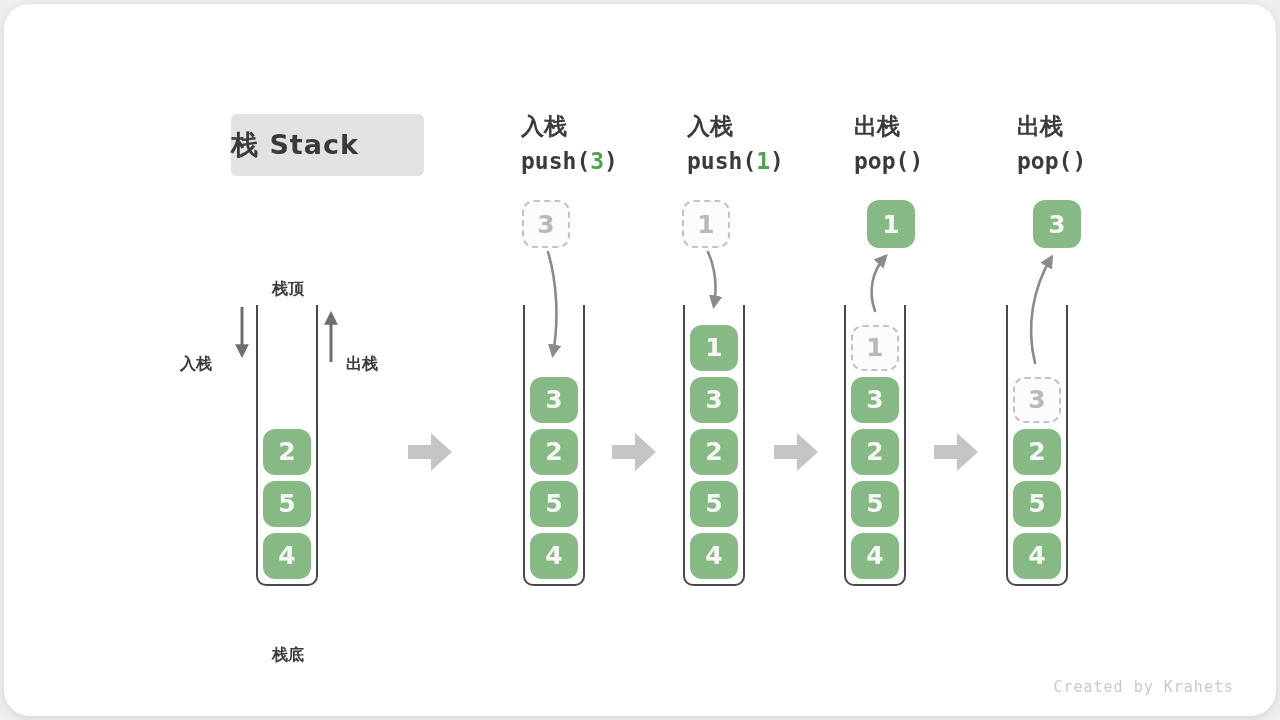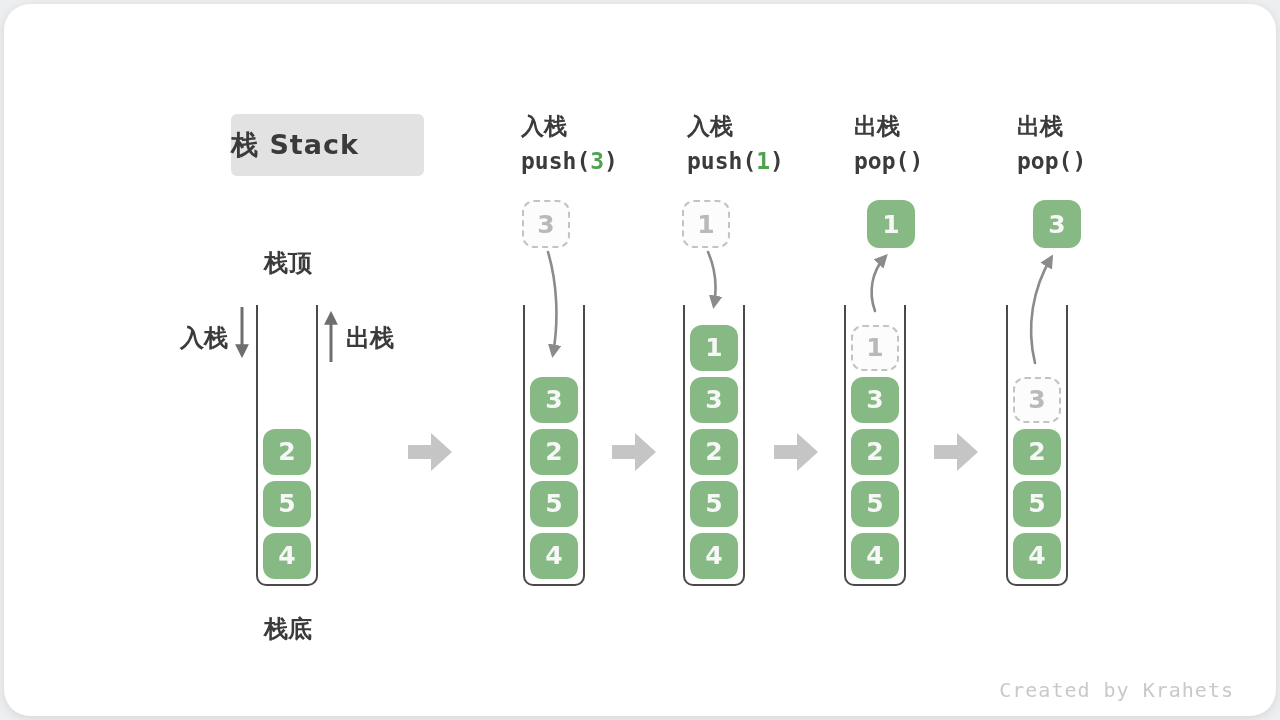--- a/index.html
+++ b/index.html
@@ -14,22 +14,23 @@
     background:#ffffff;border-radius:26px;
     box-shadow:0 2px 10px rgba(0,0,0,0.10);
   }
   .title-box{
     position:absolute;left:187px;top:110px;width:193px;height:62px;
     background:#e2e2e2;border-radius:6px;
     display:flex;align-items:center;
     font-size:27px;font-weight:bold;color:#3a3a3a;letter-spacing:1px;margin-left:40px;
   }
   .side-label{
-    position:absolute;font-size:24px;font-weight:bold;color:#3b3b3b;
+    position:absolute;font-size:16px;font-weight:bold;color:#3b3b3b;
     white-space:nowrap;
+    margin-top:32px;
   }
   .op{position:absolute;top:107px;white-space:nowrap;}
   .op-cn{font-size:23px;font-weight:bold;color:#3b3b3b;}
   .op-code{
     margin-top:6px;
     font-family:"DejaVu Sans Mono","Liberation Mono",monospace;
     font-size:23px;font-weight:bold;color:#3b3b3b;
   }
   .op-code .arg{color:#4fa251;}
   .stack-frame{
@@ -51,21 +52,21 @@
   .floater{
     position:absolute;top:196px;width:48px;height:48px;border-radius:12px;
     box-sizing:border-box;font-size:25px;font-weight:bold;
     display:flex;align-items:center;justify-content:center;
   }
   .floater.ghost{background:#fcfcfc;border:2px dashed #c3c3c3;color:#b9b9b9;}
   .floater.solid{background:#87b985;color:#f7f7f7;}
   .watermark{
     position:absolute;right:42px;top:674px;
     font-family:"DejaVu Sans Mono","Liberation Mono",monospace;
-    font-size:20px;color:#c9c9c9;letter-spacing:1px;
+    font-size:15px;color:#c9c9c9;letter-spacing:1px;
   }
   svg.overlay{position:absolute;left:0;top:0;pointer-events:none;}
 </style>
 </head>
 <body>
 
 <div class="card">
 
   <div class="title-box">
     <span>栈 Stack</span>

